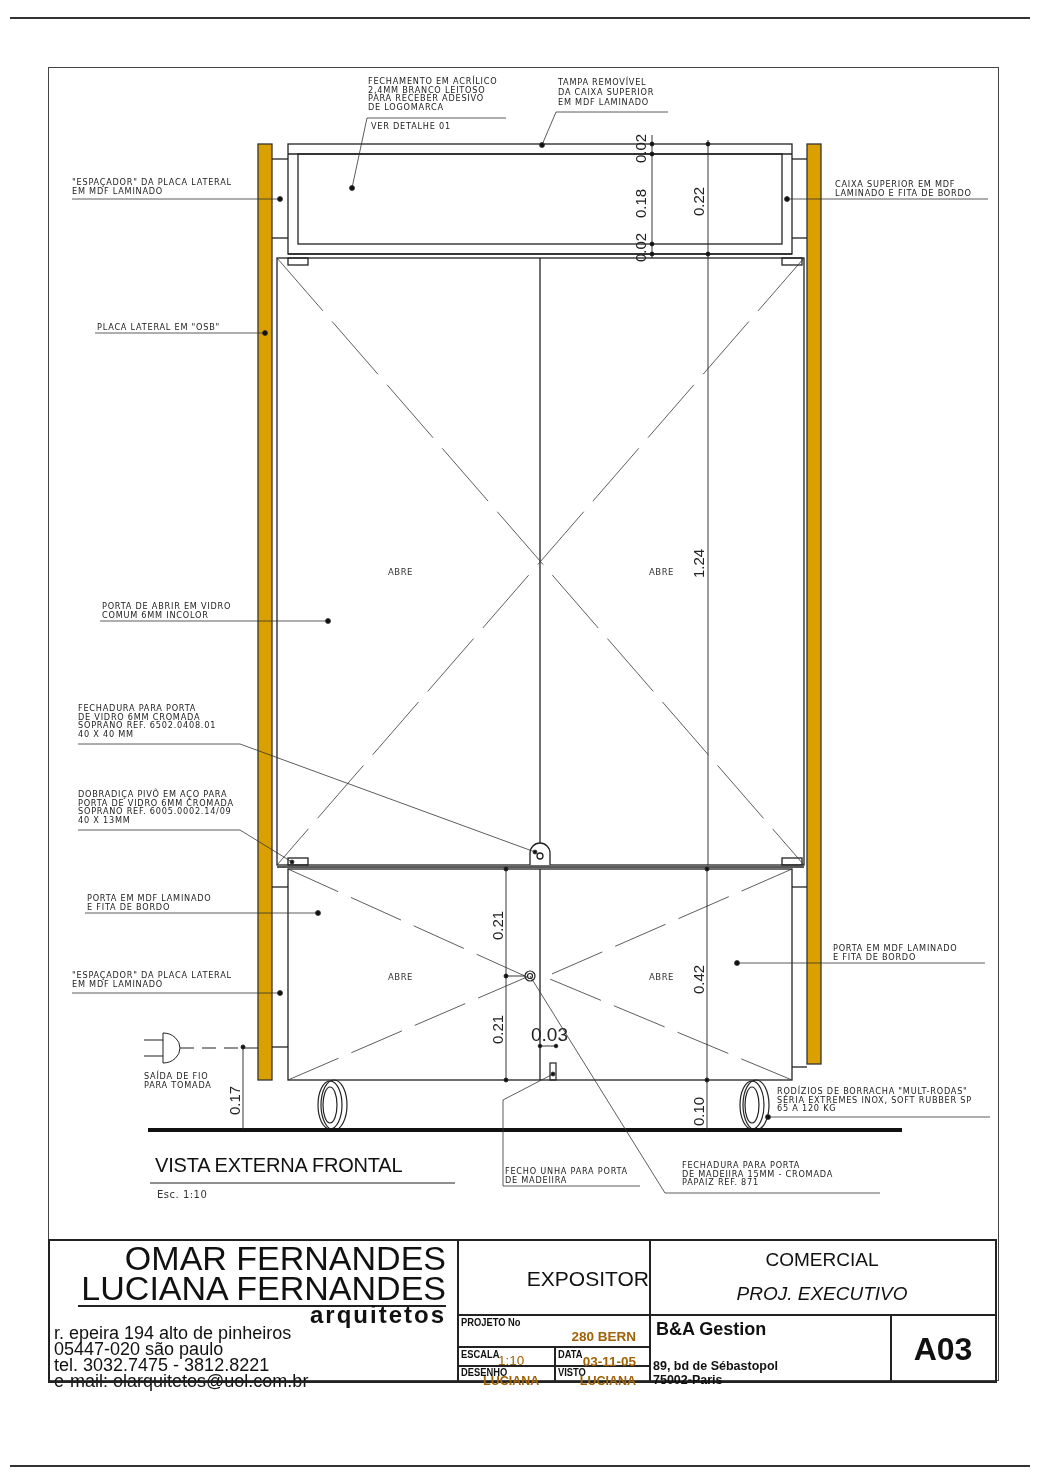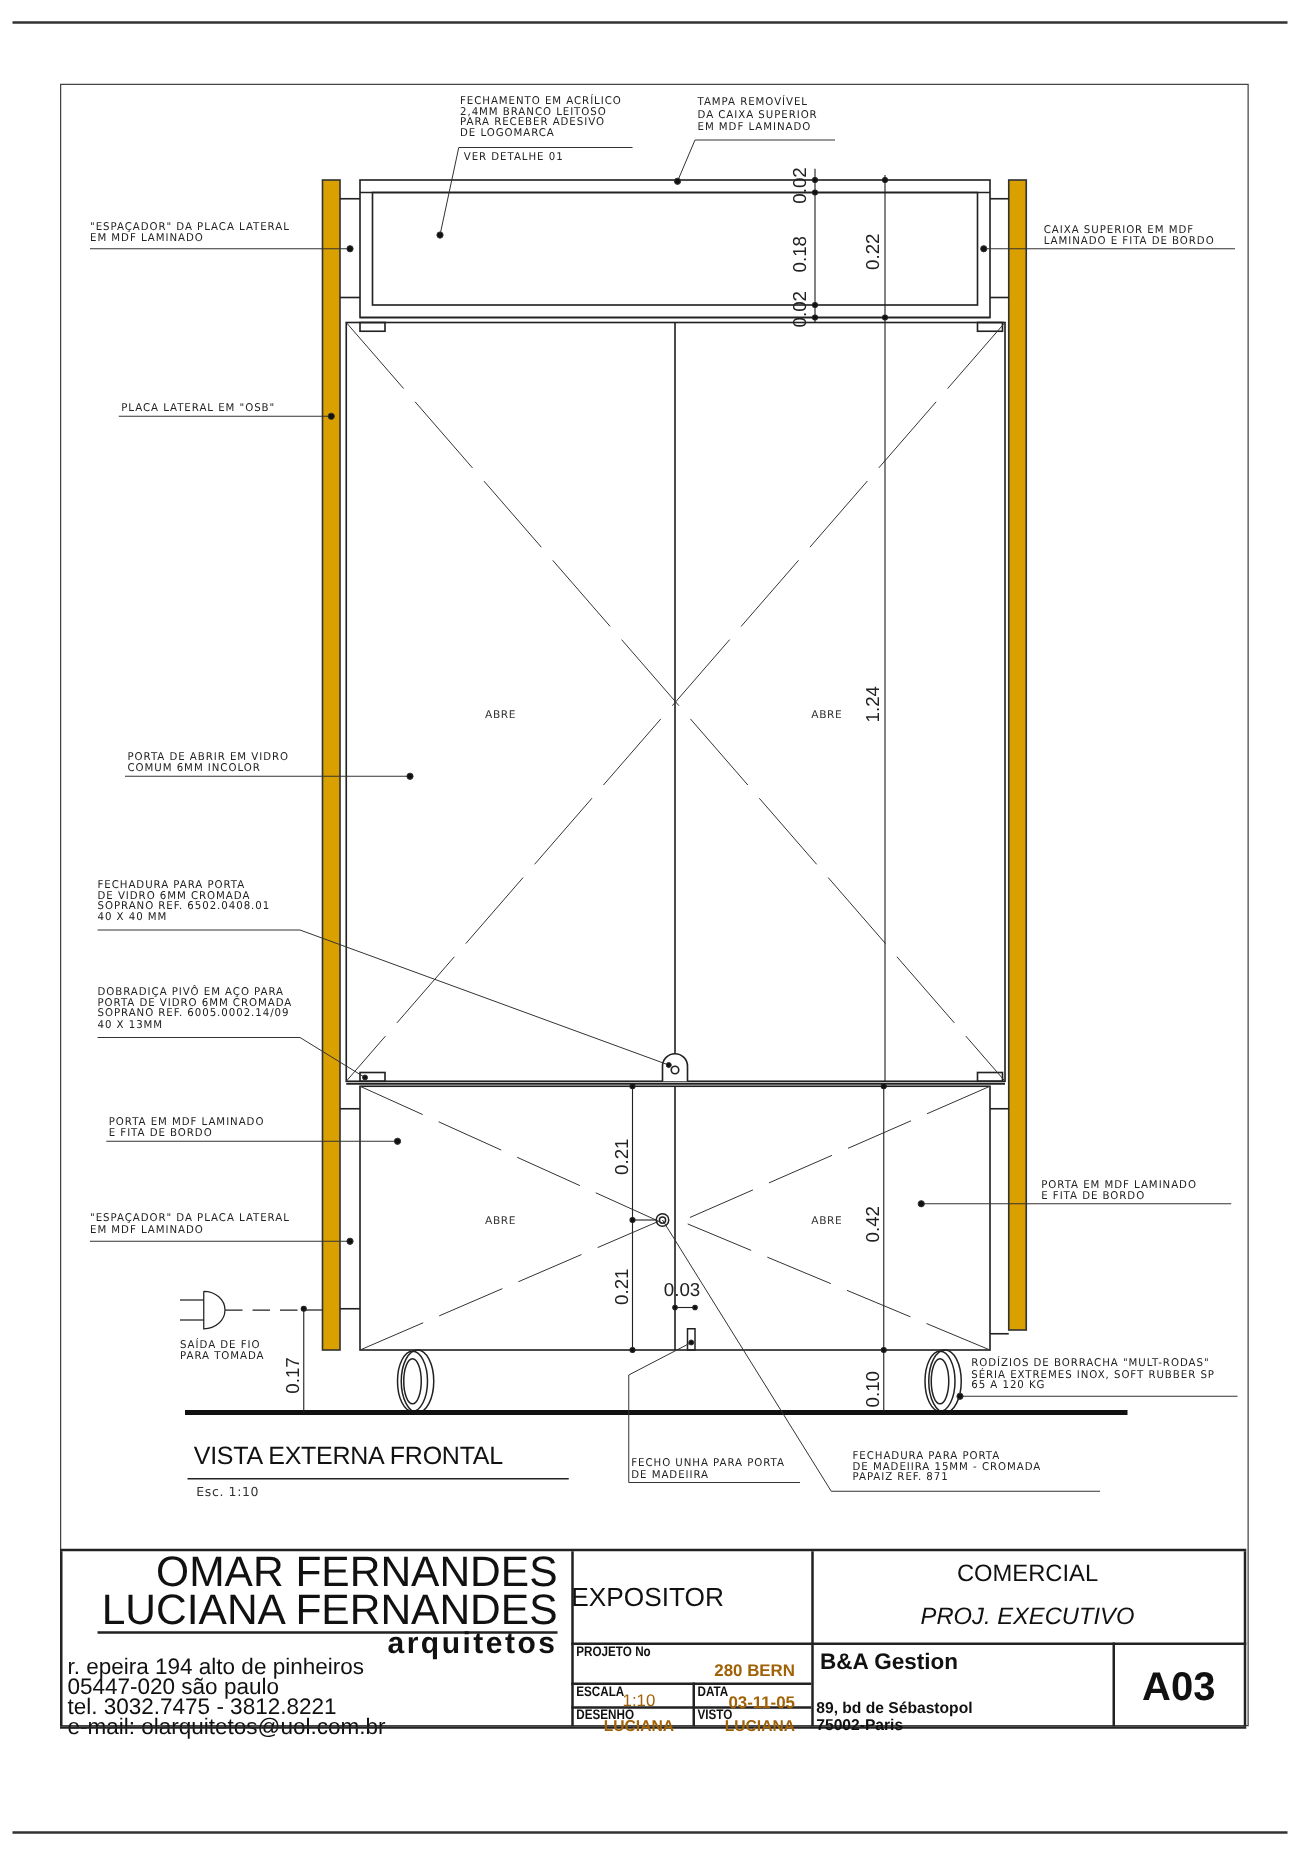--- a/index.html
+++ b/index.html
@@ -2,21 +2,21 @@
 <html><head>
 <meta charset="utf-8">
 <style>
   html,body{margin:0;padding:0;background:#fff;}
   body{width:1048px;height:1483px;position:relative;overflow:hidden;font-family:"Liberation Sans",sans-serif;color:#111;}
   .hr{position:absolute;left:10px;width:1020px;height:2px;background:#333;}
   #sheet{position:absolute;left:48px;top:67px;width:949px;height:1312px;border:1px solid #444;}
   svg#drawing{position:absolute;left:0;top:0;}
   .note{position:absolute;font-family:"DejaVu Sans",sans-serif;font-size:8.6px;line-height:8.5px;letter-spacing:0.8px;color:#222;white-space:pre;transform:scaleX(0.95);transform-origin:left top;}
   .dim{position:absolute;font-family:"Liberation Sans",sans-serif;font-size:15px;color:#222;white-space:nowrap;transform:rotate(-90deg);transform-origin:left top;}
-  .dimh{position:absolute;font-family:"Liberation Sans",sans-serif;font-size:15px;color:#222;white-space:nowrap;}
+  .dimh{position:absolute;font-family:"Liberation Sans",sans-serif;font-size:19px;color:#222;white-space:nowrap;}
   .abre{position:absolute;font-family:"DejaVu Sans",sans-serif;font-size:8.5px;letter-spacing:0.5px;color:#333;}
   #view-title{position:absolute;left:155px;top:1154px;font-family:"Liberation Sans",sans-serif;font-size:20px;letter-spacing:-0.2px;color:#111;}
   #view-scale{position:absolute;left:157px;top:1189px;font-family:"DejaVu Sans",sans-serif;font-size:10px;color:#333;letter-spacing:0.5px;}
   
   #tb{position:absolute;left:48px;top:1239px;width:949px;height:140px;border-top:2.5px solid #222;}
   .tbline{position:absolute;background:#222;}
   .firm{position:absolute;font-family:"Liberation Sans",sans-serif;color:#111;white-space:nowrap;}
   .lbl{position:absolute;font-family:"Liberation Sans",sans-serif;font-weight:bold;font-size:11px;color:#111;transform:scaleX(0.85);transform-origin:left top;white-space:nowrap;}
   .val{position:absolute;font-family:"Liberation Sans",sans-serif;font-weight:bold;font-size:13.5px;color:#a16207;white-space:nowrap;}
 </style>
@@ -236,21 +236,21 @@
   <div class="tbline" style="left:601px;top:0;width:1.5px;height:140px;"></div>
   <div class="tbline" style="left:409px;top:73px;width:540px;height:1.5px;"></div>
   <div class="tbline" style="left:409px;top:105px;width:192px;height:1.5px;"></div>
   <div class="tbline" style="left:409px;top:124px;width:192px;height:1.5px;"></div>
   <div class="tbline" style="left:506px;top:105px;width:1.5px;height:35px;"></div>
   <div class="tbline" style="left:842px;top:73px;width:1.5px;height:67px;"></div>
   <div class="tbline" style="left:0;top:140px;width:949px;height:1.5px;"></div>
   <div class="tbline" style="left:0;top:0;width:1.5px;height:140px;"></div>
   <div class="tbline" style="left:947px;top:0;width:1.5px;height:140px;"></div>
 
-  <div class="firm" style="left:409px;width:192px;text-align:left;top:26px;font-size:21px;">EXPOSITOR</div>
+  <div class="firm" style="left:409px;width:192px;text-align:right;top:26px;font-size:21px;">EXPOSITOR</div>
   <div class="firm" style="left:601px;width:346px;text-align:center;top:8px;font-size:19px;">COMERCIAL</div>
   <div class="firm" style="left:601px;width:346px;text-align:center;top:42px;font-size:19px;font-style:italic;">PROJ. EXECUTIVO</div>
 
   <div class="lbl" style="left:413px;top:75px;">PROJETO No</div>
   <div class="val" style="right:361px;top:88px;">280 BERN</div>
   <div class="lbl" style="left:413px;top:107px;">ESCALA</div>
   <div class="val" style="left:450px;top:112px;font-weight:normal;">1:10</div>
   <div class="lbl" style="left:510px;top:107px;">DATA</div>
   <div class="val" style="right:361px;top:113px;">03-11-05</div>
   <div class="lbl" style="left:413px;top:125px;">DESENHO</div>

